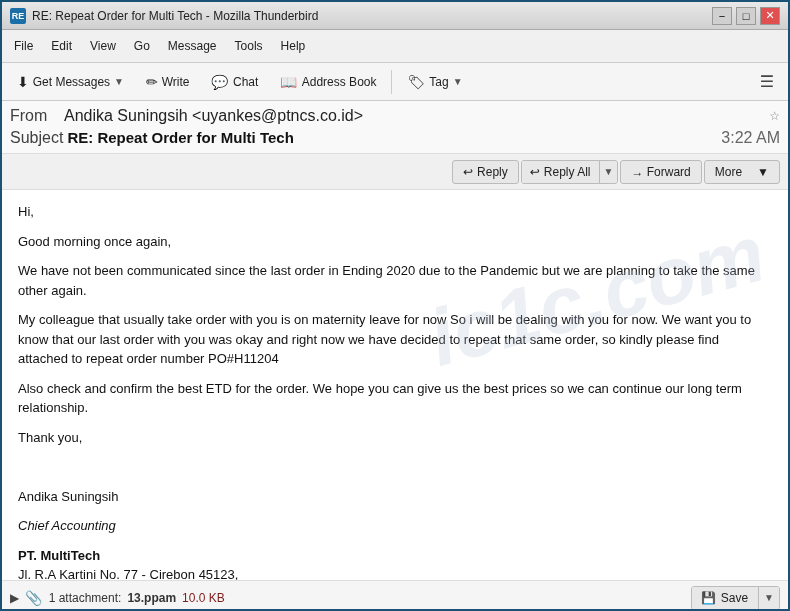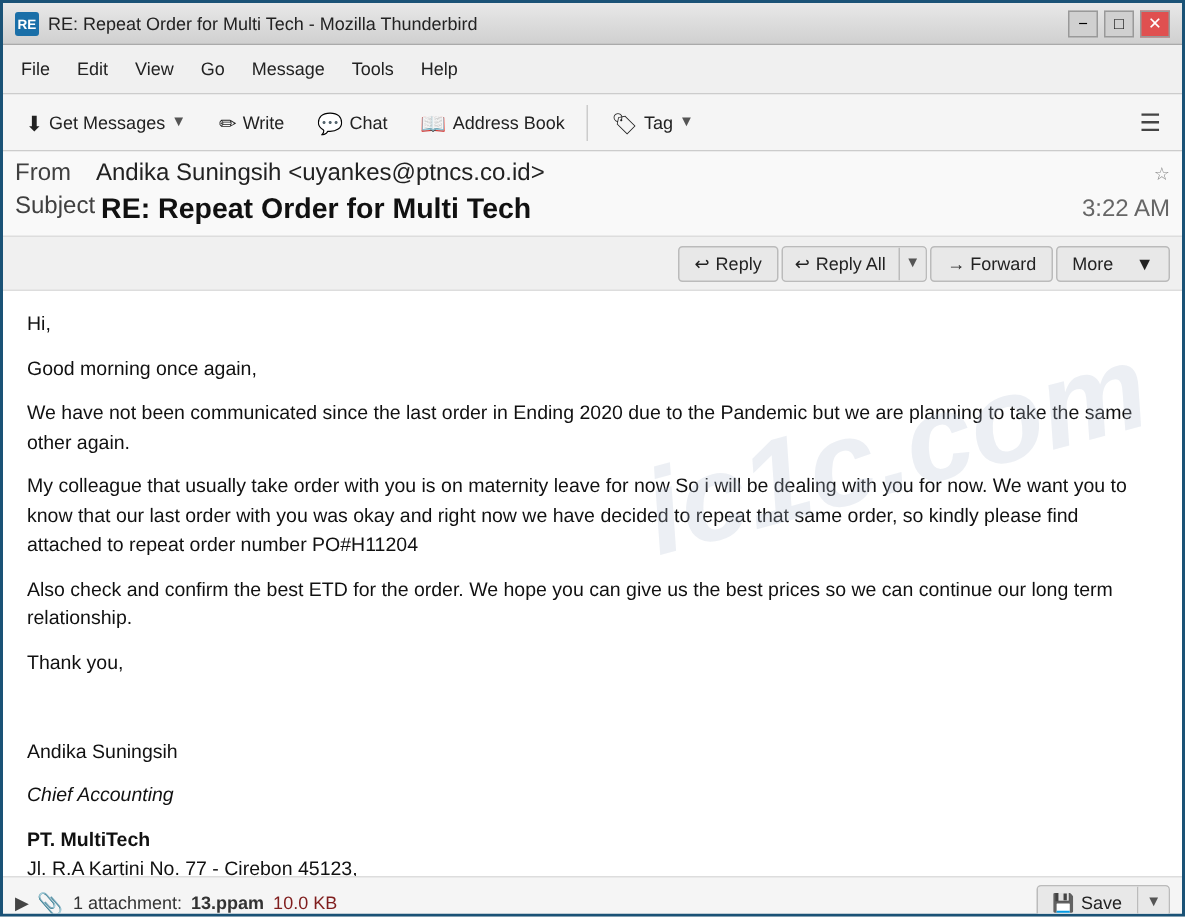--- a/index.html
+++ b/index.html
@@ -229,21 +229,21 @@
       gap: 8px;
     }
     .status-arrow { font-size: 12px; color: #444; cursor: pointer; }
     .wifi-icon { font-size: 14px; color: #444; }
 
     .star-icon { color: #888; font-size: 12px; cursor: pointer; margin-left: 4px; }
 
     .subject-row {
       display: flex; align-items: center; justify-content: space-between;
     }
-    .subject-value { font-weight: bold; font-size: 19px; color: #111; }
+    .subject-value { font-weight: bold; font-size: 15px; color: #111; }
   </style>
 </head>
 <body>
 
 <div class="title-bar">
   <div class="title-bar-left">
     <div class="title-icon">
         <span>RE</span>
       </div>
     <span class="title-text">RE: Repeat Order for Multi Tech - Mozilla Thunderbird</span>

